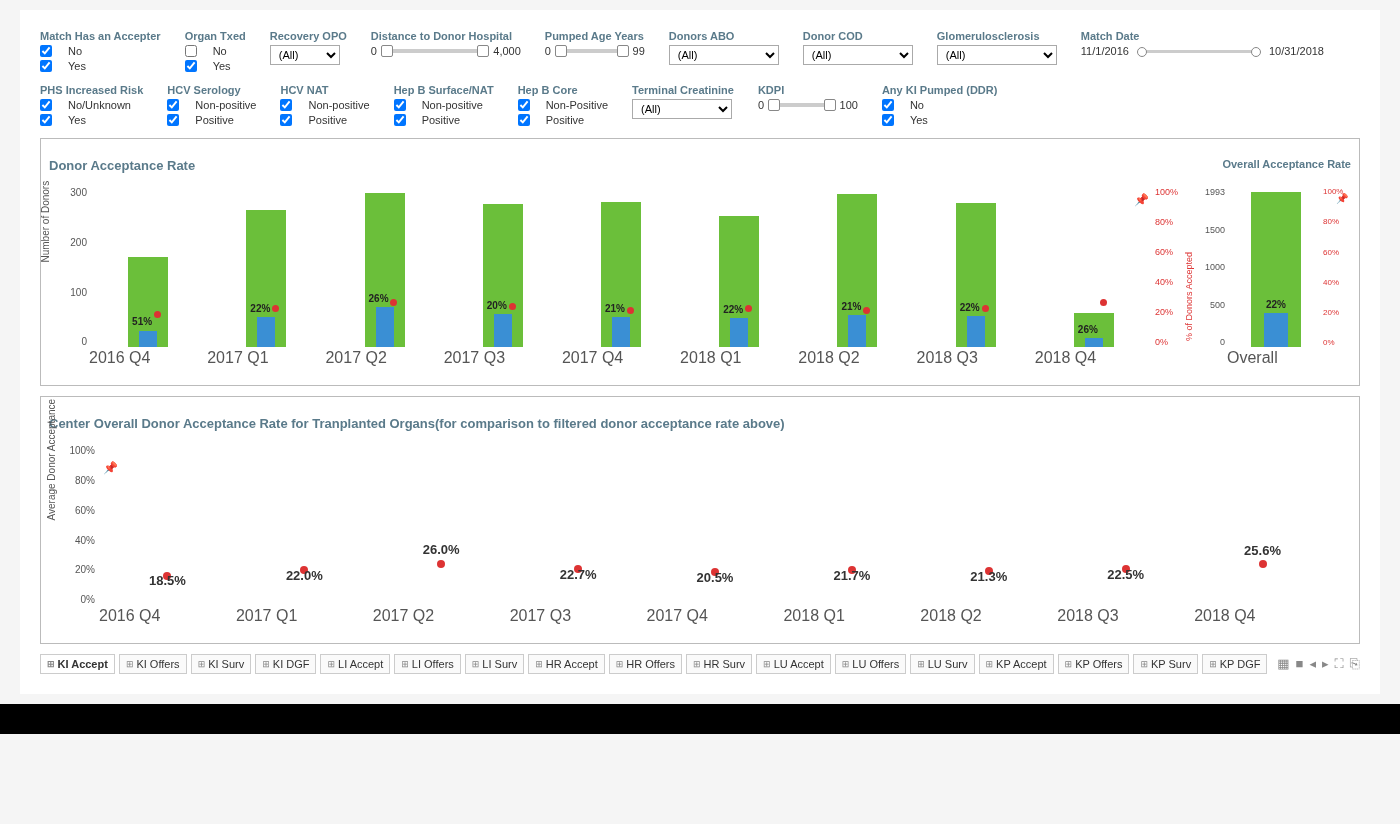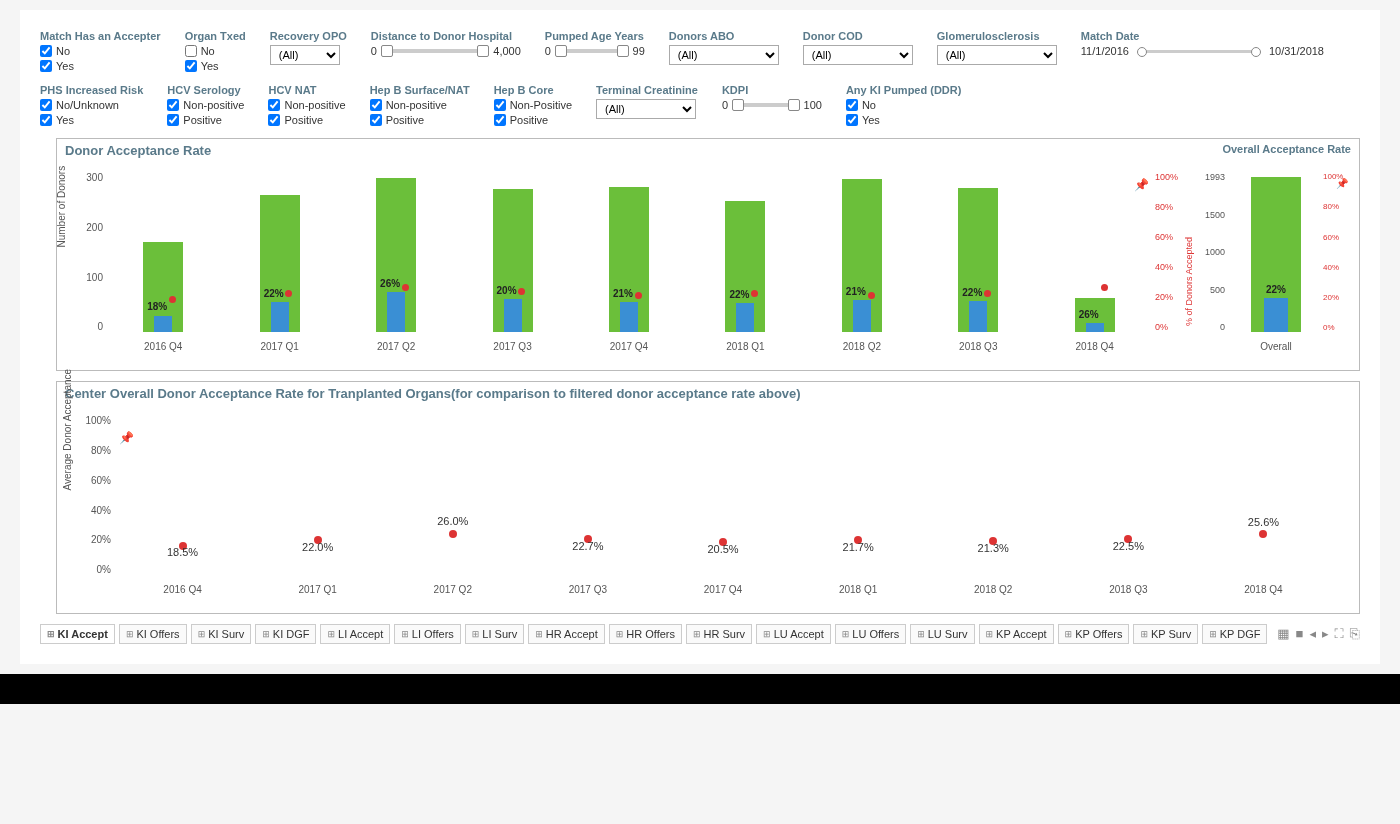--- a/index.html
+++ b/index.html
@@ -7,57 +7,57 @@
 .page { background: #fff; margin: 10px auto; width: 1360px; padding: 20px; }
 .header { display: flex; align-items: flex-end; gap: 20px; margin-bottom: 15px; }
 .logo { font-size: 36px; font-weight: bold; letter-spacing: -1px; }
 .logo .u1 { color: #1a7ab5; }
 .logo .o { color: #4aa84e; display:inline-block; border: 4px solid #4aa84e; border-radius:50%; width:26px; height:26px; vertical-align:middle; position:relative; top:-4px;}
 .logo .sm { font-size: 10px; vertical-align: top; color:#999;}
 .subtitle { color: #1a7ab5; font-weight: bold; font-size: 14px; margin-bottom: 6px; }
 .filters { display: flex; flex-wrap: wrap; gap: 18px 24px; margin-bottom: 12px; }
 .fgroup { display: flex; flex-direction: column; gap: 3px; }
 .flabel { color: #5a7a8a; font-weight: bold; font-size: 11px; line-height: 1.1; }
-.chk { display: flex; align-items: center; gap: 4px; font-size: 11px; }
+.chk { display: flex; align-items: center; gap: 16px; font-size: 11px; }
 .chk input { width: 12px; height: 12px; }
 select { font-size: 11px; padding: 2px 4px; border: 1px solid #aaa; background:#fff; }
 .slider { display: flex; align-items: center; gap: 6px; font-size: 11px; width: 150px; }
 .slider .track { flex: 1; height: 4px; background: #ccc; position: relative; border-radius:2px;}
 .slider .track::before, .slider .track::after { content:''; position:absolute; width:10px; height:10px; background:#fff; border:1px solid #888; border-radius:2px; top:-4px; }
 .slider .track::before { left:-2px; }
 .slider .track::after { right:-2px; }
 .datectl { display:flex; align-items:center; gap:10px; font-size:11px;}
 .datectl .dtrack { width:120px; height:3px; background:#ccc; position:relative;}
 .datectl .dtrack::before,.datectl .dtrack::after{content:'';position:absolute;width:8px;height:8px;border:1px solid #888;background:#fff;border-radius:50%;top:-3px;}
 .datectl .dtrack::before{left:-2px;} .datectl .dtrack::after{right:-2px;}
-.panel { border: 1px solid #bbb; margin-bottom: 10px; padding: 4px 8px 8px; margin-left: 16px; }
+.panel { border: 1px solid #bbb; margin-bottom: 10px; padding: 19px 8px 8px; }
 .ptitle { color: #5a7a8a; font-weight: bold; font-size: 13px; margin-bottom: 4px; }
 .chartrow { display: flex; gap: 8px; }
 .mainchart { flex: 1; position: relative; height: 200px; }
 .sidechart { width: 160px; position: relative; height: 200px; }
 .plot { position: absolute; left: 40px; right: 30px; top: 10px; bottom: 30px; }
 .plot2 { position: absolute; left: 40px; right: 10px; top: 10px; bottom: 30px; }
 .yaxis { position: absolute; left: 0; top: 10px; bottom: 30px; width: 38px; display: flex; flex-direction: column; justify-content: space-between; text-align: right; font-size: 10px; color:#555;}
 .yaxis2 { position:absolute; right:0; top:10px; bottom:30px; width:28px; display:flex; flex-direction:column; justify-content:space-between; font-size:9px; color:#d33; text-align:left;}
 .ylab { position:absolute; left:-4px; top:50%; transform: rotate(-90deg) translateX(20px); transform-origin:left; font-size:10px; color:#555; white-space:nowrap;}
 .ylab2 { position:absolute; right:-6px; top:50%; transform: rotate(-90deg) translateX(30px); transform-origin:right; font-size:9px; color:#d33; white-space:nowrap;}
 .xaxis { position: absolute; left: 40px; right: 30px; bottom: 10px; display: flex; }
-.xaxis div { flex: 1; text-align: center; font-size: 10px; color:#555;}
+.xaxis div { flex: 1; text-align: left; font-size: 16px; color:#555;}
 .bars { position: absolute; inset: 0; display: flex; align-items: flex-end; }
 .barcell { flex: 1; display: flex; align-items: flex-end; justify-content: center; position: relative; height:100%; }
 .bar-off { width: 40px; background: #6bbf3a; }
 .bar-acc { width: 18px; background: #3a8fd4; position: absolute; bottom: 0; }
 .pct { position: absolute; font-size: 10px; font-weight:bold; color:#222; white-space:nowrap;}
 .dot { position: absolute; width: 7px; height: 7px; background: #d33; border-radius: 50%; }
 .legend { display: flex; justify-content: center; gap: 40px; font-size: 11px; margin-top: 4px; }
 .legend .sw { display:inline-block; width:12px; height:12px; vertical-align:middle; margin-right:4px;}
 .scatterchart { position: relative; height: 200px; }
 .splot { position:absolute; left:50px; right:20px; top:10px; bottom:30px;}
 .spt { position:absolute; width:8px; height:8px; background:#d33; border-radius:50%; transform:translate(-50%,50%);}
-.slbl { position:absolute; font-size:11px; font-weight:normal; white-space:nowrap; transform:translate(-50%,0);}
+.slbl { position:absolute; font-size:13px; font-weight:bold; white-space:nowrap; transform:translate(-50%,0);}
 .pin { position:absolute; font-size:12px; color:#888;}
 .tabs { display:flex; align-items:center; gap:4px; margin-top:8px; font-size:11px;}
 .tab { border:1px solid #ccc; padding:3px 6px; display:flex; align-items:center; gap:3px; background:#fafafa; cursor:pointer;}
 .tab.active { background:#fff; font-weight:bold;}
 .tabicon { font-size:9px; color:#888;}
 .navbtns { margin-left:auto; display:flex; gap:6px; color:#888; font-size:13px;}
 .navbtns span { cursor:pointer; }
 .xlabel2 { text-align:center; font-size:10px; color:#555; margin-top:2px;}
 .black { background:#000; height:30px; }
 </style>
@@ -235,21 +235,21 @@
             <div>40%</div>
             <div>20%</div>
             <div>0%</div>
           </div>
         <span class="pin" style="right:34px;top:16px">📌</span>
         <div class="plot">
             <div class="bars" id="bars1">
               <div class="barcell">
                 <div class="bar-off" style="height: 56.6667%;"></div>
                 <div class="bar-acc" style="height: 10.3333%;"></div>
-                <div class="pct" style="bottom: 12.3333%; left: 50%; transform: translateX(-80%);">18%</div>
+                <div class="pct" style="bottom: 12.3333%; left: 50%; transform: translateX(-80%);">51%</div>
                 <div class="dot" style="bottom: 18%; left: 55%;"></div>
               </div>
               <div class="barcell">
                 <div class="bar-off" style="height: 86%;"></div>
                 <div class="bar-acc" style="height: 19%;"></div>
                 <div class="pct" style="bottom: 21%; left: 50%; transform: translateX(-80%);">22%</div>
                 <div class="dot" style="bottom: 22%; left: 55%;"></div>
               </div>
               <div class="barcell">
                 <div class="bar-off" style="height: 96.6667%;"></div>

